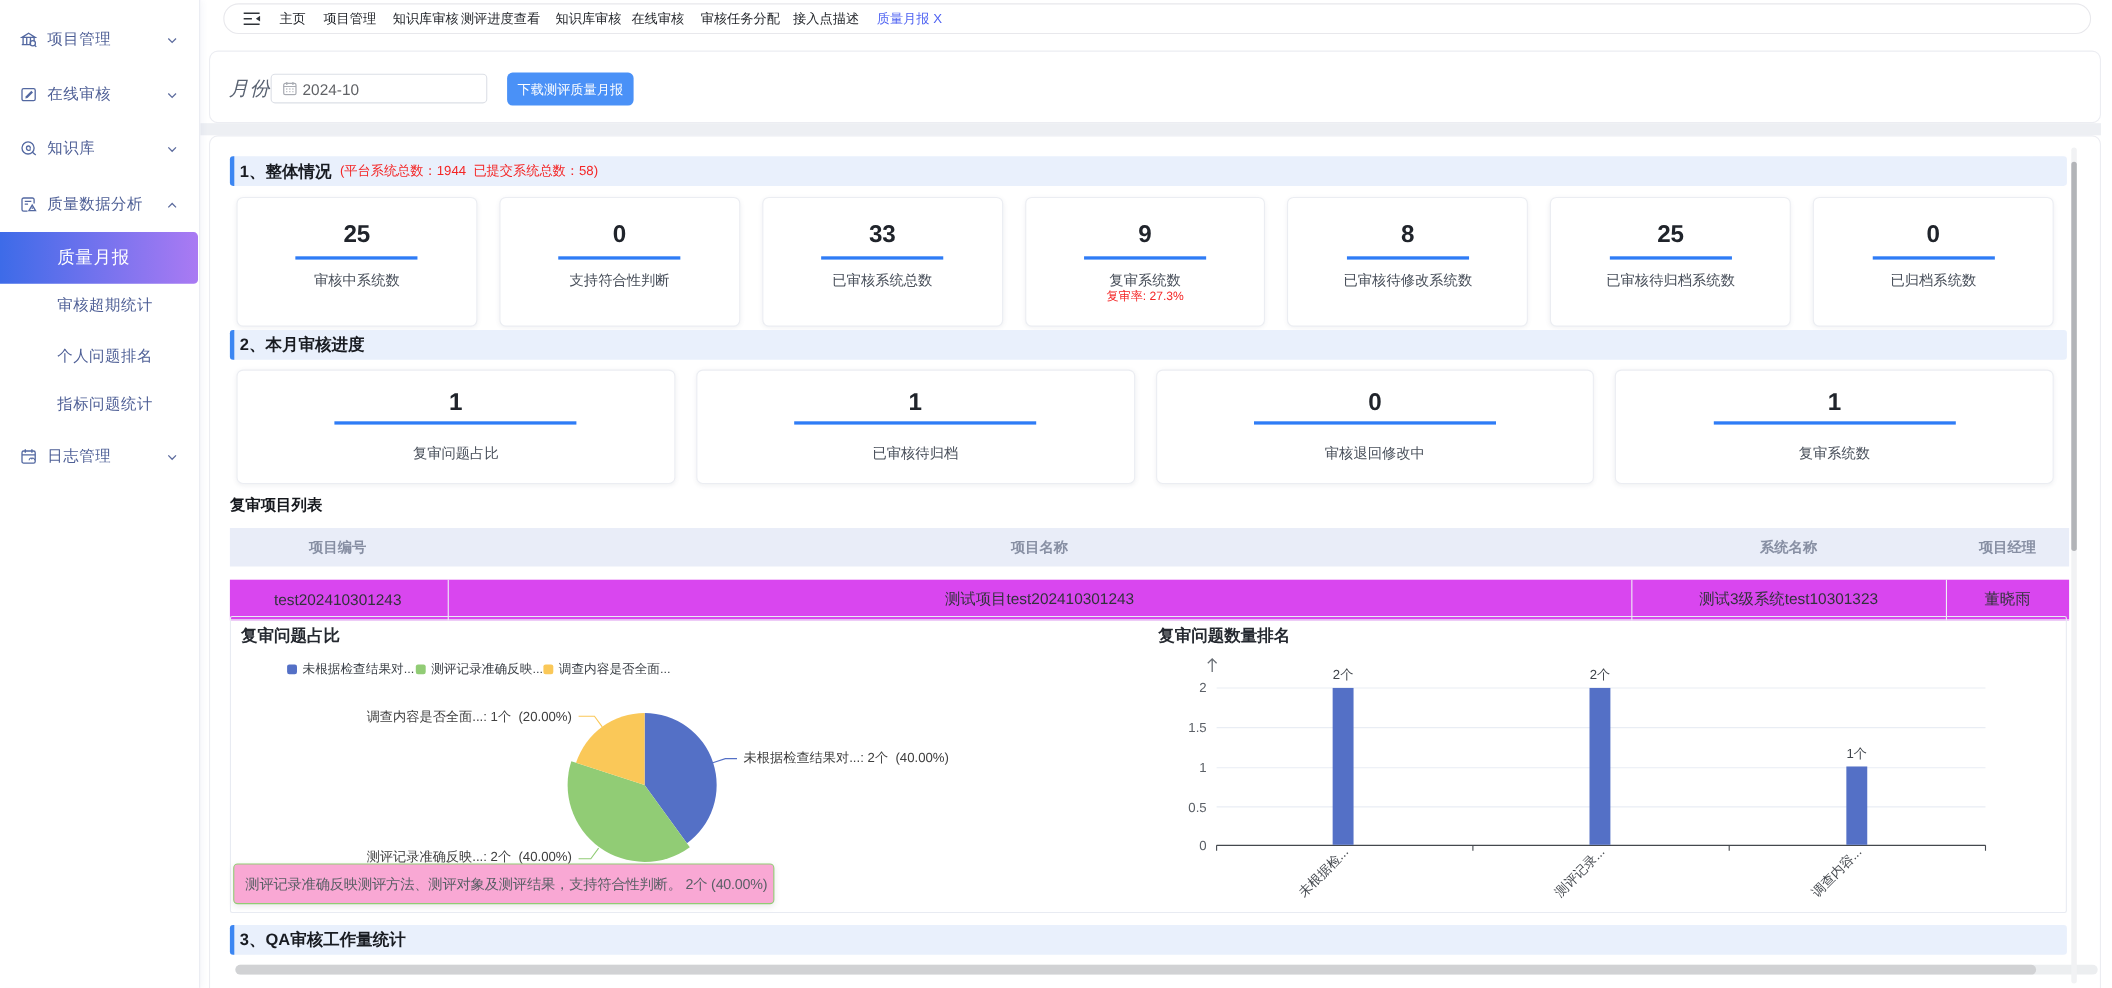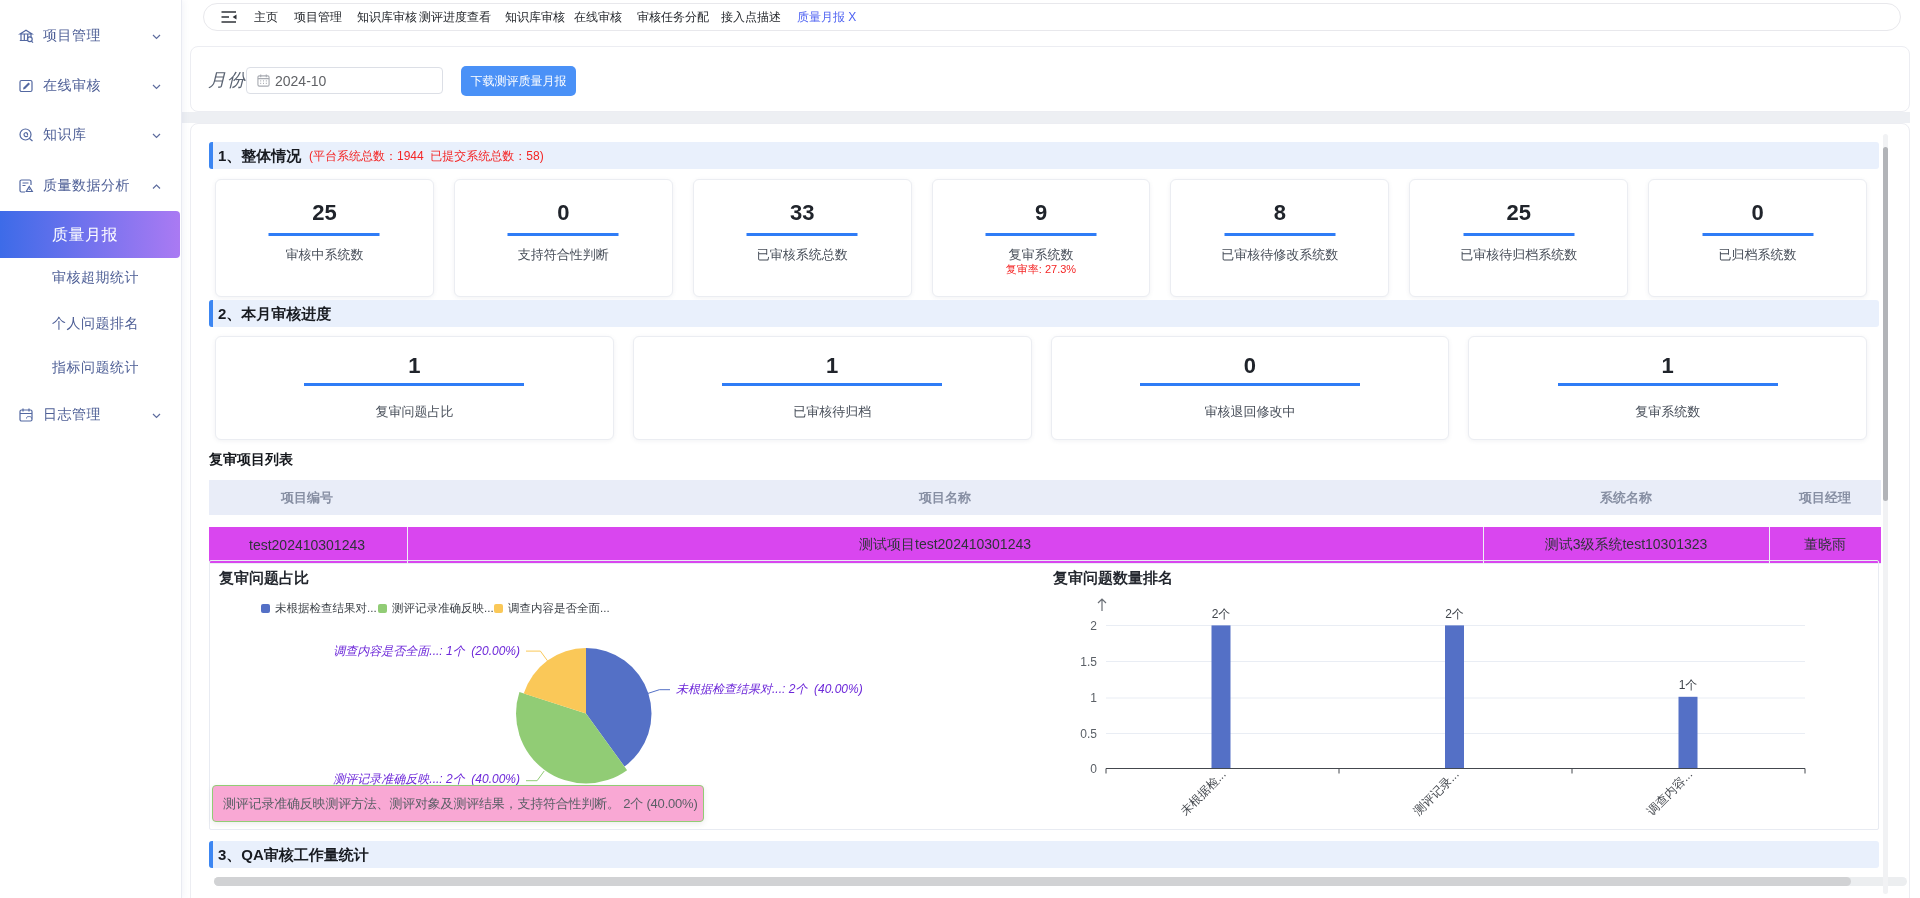--- a/index.html
+++ b/index.html
@@ -50,21 +50,21 @@
 #tblhead span { position:absolute; top:50%; transform:translate(-50%,-50%); font-size:13px; color:#878fa3; font-weight:bold; }
 #tblrow { position:absolute; left:0; top:35px; width:1672px; height:37px; background:#d946ef; border-bottom:1px solid #ebeef5;margin-top:12px; }
 #tblrow span { position:absolute; top:50%; transform:translate(-50%,-50%); font-size:14px; color:#30333a; }
 #tblrow i { position:absolute; top:0; width:1px; height:37px; background:#eef0f5; }
 
 
 #charts { position:absolute; left:18px; top:436px; width:1670px; height:270px; border:1px solid #e8ebf2; border-radius:2px; }
 .ctitle { position:absolute; font-size:15px; font-weight:bold; color:#24282f; }
 .leg { position:absolute; top:40px; height:12px; font-size:11.5px; color:#3a3f45; white-space:nowrap; }
 .leg b { display:inline-block; width:9px; height:9px; border-radius:2px; margin-right:5px; vertical-align:-1px; }
-.plab { position:absolute; font-size:12px; color:#6d28d9; white-space:nowrap;font-style:italic; }
+.plab { position:absolute; font-size:12px; color:#404040; white-space:nowrap; }
 
 #tooltip { position:absolute; left:2px; top:224px; width:492px; height:37px; background:#f9a8d4;
   border:1px solid #91cc75; border-radius:4px; box-shadow:0 2px 6px rgba(0,0,0,0.08);
   font-size:13px; color:#5a5f66; line-height:35px; padding-left:10px; letter-spacing:-0.2px; white-space:nowrap; }
 
 
 #vscroll { position:absolute; left:1692px; top:23px; width:5px; height:354px; background:#b2b4b8; border-radius:2.5px; }
 #vtrack { position:absolute; left:1692px; top:10px; width:5px; height:760px; background:#f1f2f4; border-radius:2.5px; }
 #hscrolltrack { position:absolute; left:23px; top:753px; width:1693px; height:9px; background:#eceef0; border-radius:4.5px; }
 #hscroll { position:absolute; left:23px; top:753px; width:1637px; height:9px; background:#d1d2d4; border-radius:4.5px; }

